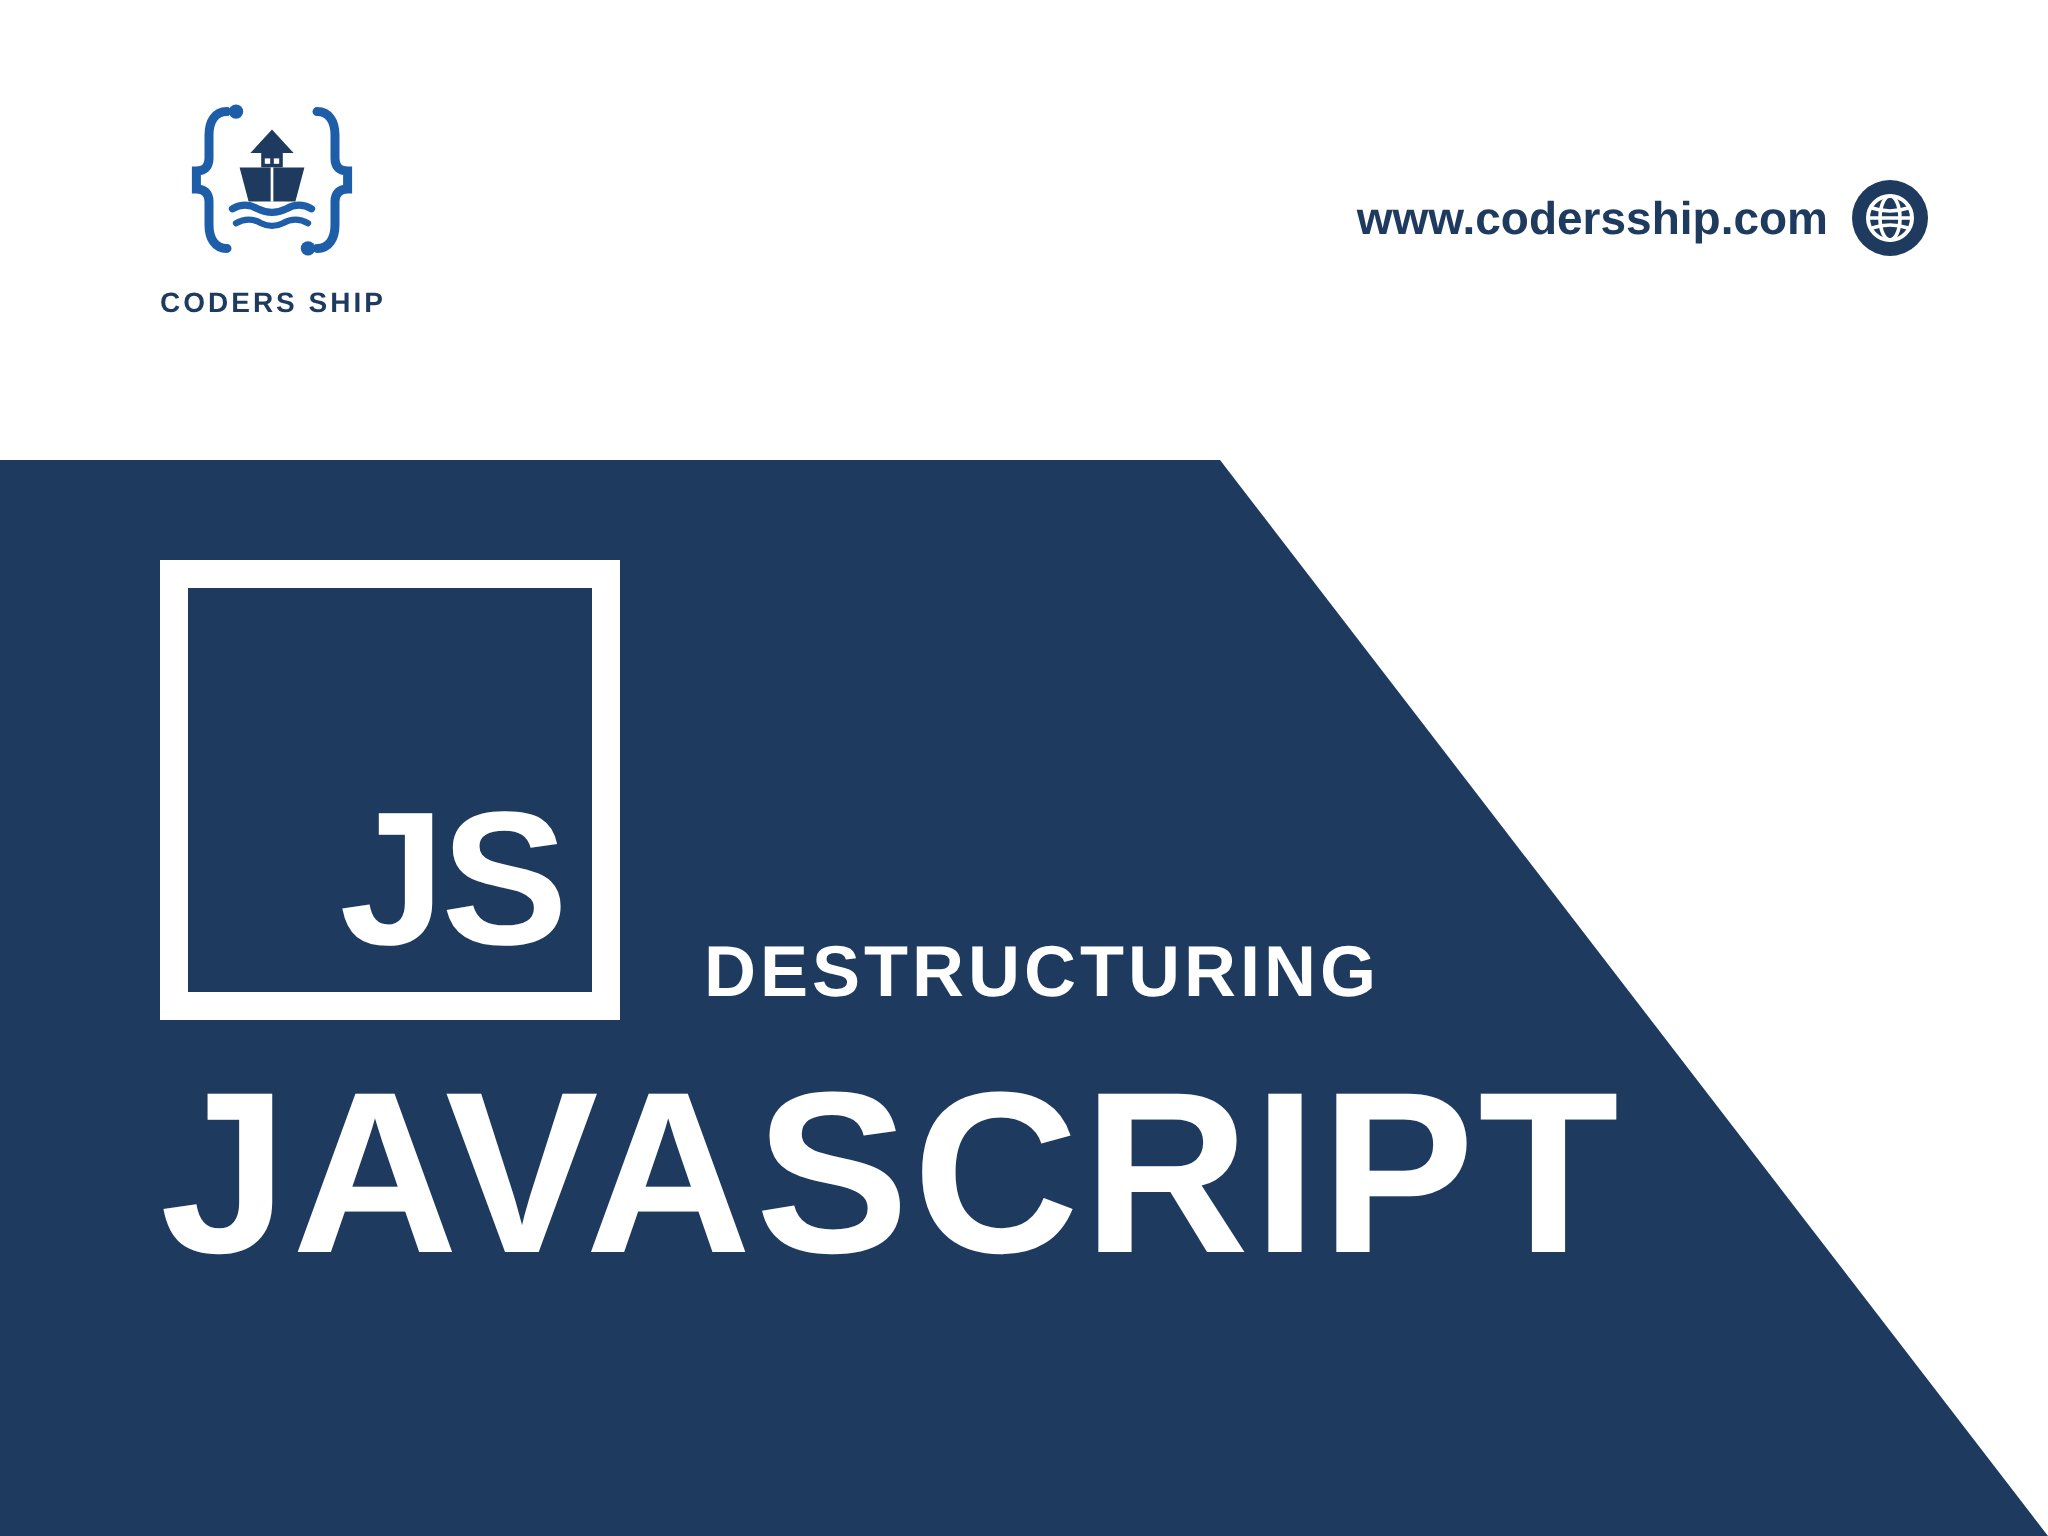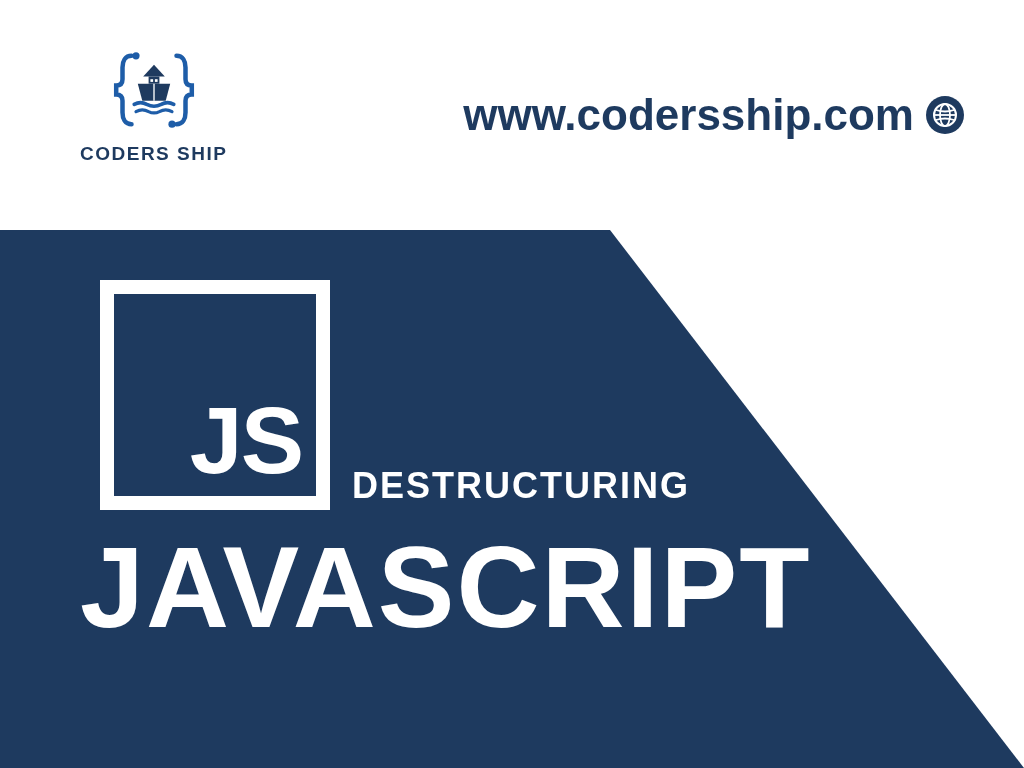--- a/index.html
+++ b/index.html
@@ -29,33 +29,33 @@
       flex-direction: column;
       align-items: center;
       gap: 8px;
     }
     .logo-icon {
       width: 90px;
       height: 90px;
       position: relative;
     }
     .logo-text {
-      font-size: 19px;
+      font-size: 14px;
       font-weight: 800;
       letter-spacing: 1.5px;
       color: #1e3a5f;
     }
     .url-container {
       display: flex;
       align-items: center;
       gap: 12px;
       margin-top: 45px;
     }
     .url-text {
-      font-size: 44px;
+      font-size: 23px;
       font-weight: 700;
       color: #1e3a5f;
     }
     .globe-icon {
       width: 38px;
       height: 38px;
       background: #1e3a5f;
       border-radius: 50%;
       display: flex;
       align-items: center;
@@ -82,21 +82,20 @@
       width: 100%;
       height: 100%;
       padding: 50px 0 0 80px;
     }
     .js-badge {
       width: 230px;
       height: 230px;
       border: 14px solid #ffffff;
       position: relative;
       margin-bottom: 20px;
-      margin-left: 20px;
     }
     .js-text {
       position: absolute;
       bottom: 8px;
       right: 14px;
       font-size: 95px;
       font-weight: 800;
       color: #ffffff;
       line-height: 1;
       letter-spacing: -2px;

